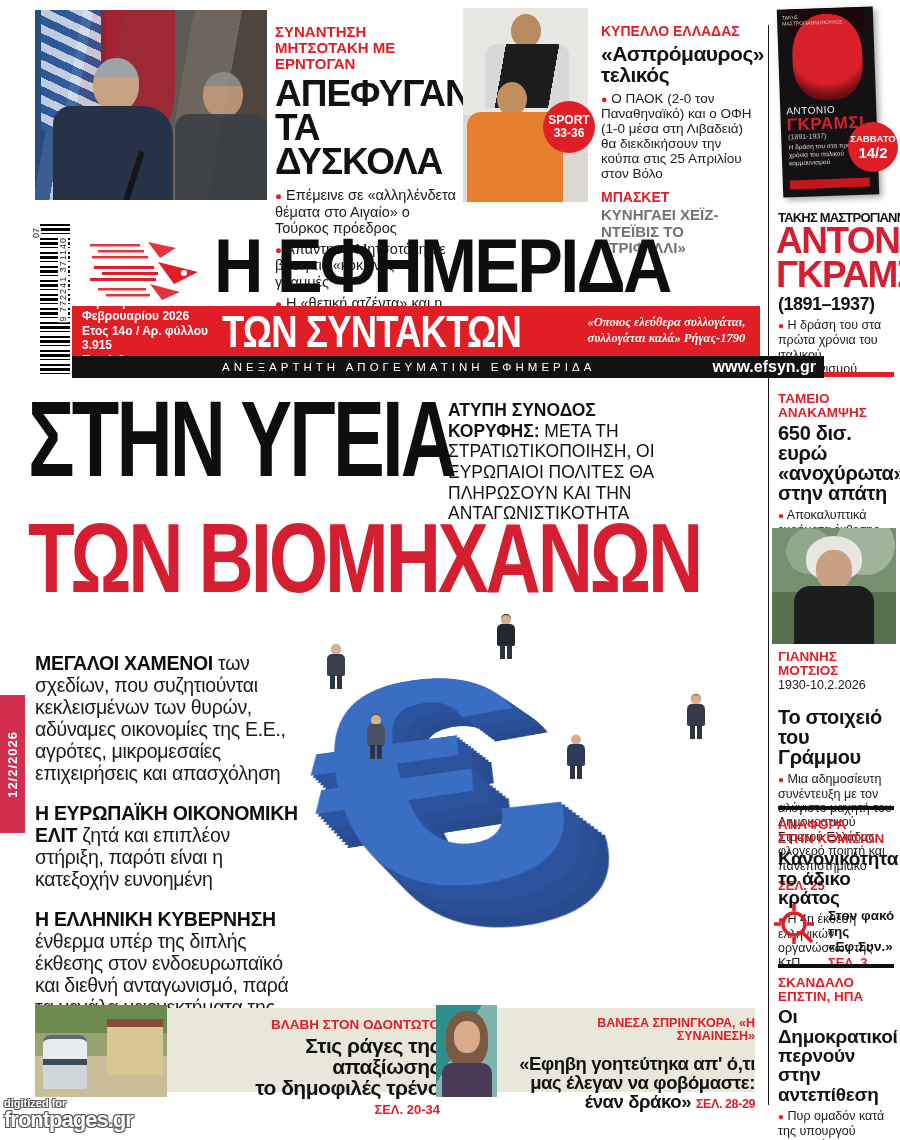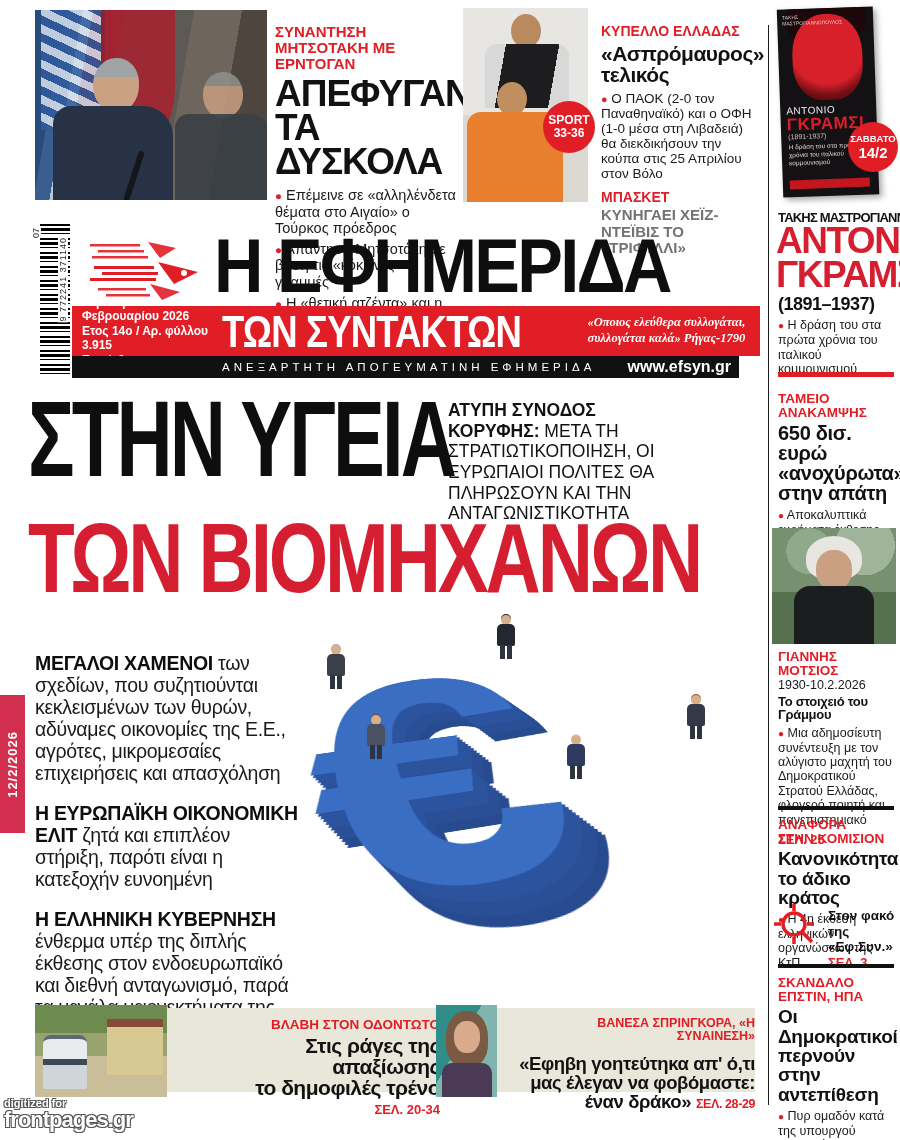--- a/index.html
+++ b/index.html
@@ -92,21 +92,21 @@
      repeating-linear-gradient(180deg,#000 0 2px,#fff 2px 4px,#000 4px 7px,#fff 7px 9px,#000 9px 10px,#fff 10px 14px); }
   .barcode-num { left:58px; top:236px; font-size:9px; color:#222; writing-mode:vertical-rl; transform:rotate(180deg); letter-spacing:1px; background:#fff; padding:1px 0; }
   .barcode-issue { left:31px; top:228px; font-size:9px; color:#222; writing-mode:vertical-rl; transform:rotate(180deg); background:#fff; }
 
   .logo-pens { left:88px; top:234px; width:130px; height:70px; }
   .mast-title { left:214px; top:228px; font-size:76px; font-weight:bold; color:#0e0e0e; letter-spacing:-3px; line-height:1; }
   .mast-redbar { left:72px; top:306px; width:688px; height:50px; background:#e11d26; color:#fff; display:flex; align-items:center; }
   .mast-dates { width:172px; padding-left:10px; font-size:12px; font-weight:bold; line-height:1.2; }
   .mast-sub { font-size:43px; font-weight:bold; letter-spacing:-1px; white-space:nowrap; transform:scaleY(1.05); }
   .mast-quote { margin-left:14px; font-family:"Liberation Serif", serif; font-style:italic; font-weight:bold; font-size:12.5px; line-height:1.25; width:200px; }
-  .mast-blackbar { left:72px; top:356px; width:667px; height:22px; background:#111; color:#fff; display:flex; align-items:center; justify-content:space-between; }
+  .mast-blackbar { left:72px; top:356px; width:752px; height:22px; background:#111; color:#fff; display:flex; align-items:center; justify-content:space-between; }
   .mast-strap { margin-left:150px; font-size:11.5px; letter-spacing:4px; }
   .mast-site { margin-right:8px; font-size:16px; font-weight:bold; }
 
   
   .lead-black { left:28px; top:388px; font-size:108px; font-weight:bold; color:#0e0e0e; line-height:.95; letter-spacing:-4px; }
   .lead-sub { left:448px; top:400px; width:225px; font-size:17.5px; line-height:1.18; color:#121212; }
   .lead-sub b { font-weight:bold; }
   .lead-red { left:28px; top:512px; font-size:98px; font-weight:bold; color:#d51f30; line-height:.95; letter-spacing:-4px; }
 
   .datetab { left:0px; top:695px; width:25px; height:138px; background:#d22e4e; color:#fff; display:flex; align-items:center; justify-content:center; }
@@ -232,21 +232,21 @@
 
   <div class="abs photo-motsios">
     <div class="hair"></div>
     <div class="face2"></div>
     <div class="tee"></div>
   </div>
 
   <div class="abs sb" style="top:650px;">
     <div class="kicker sb-kicker">ΓΙΑΝΝΗΣ ΜΟΤΣΙΟΣ</div>
     <div style="font-size:12.5px; color:#1a1a1a;">1930-10.2.2026</div>
-    <div class="sb-headline" style="font-size:13px; line-height:1.0; margin-top:3px;">Το στοιχειό του Γράμμου</div>
+    <div class="sb-headline" style="font-size:20px; line-height:1.0; margin-top:15px;">Το στοιχειό του Γράμμου</div>
     <div class="sb-bullet bullet"><span class="dot">●</span> <span>Μια αδημοσίευτη συνέντευξη με τον αλύγιστο μαχητή του Δημοκρατικού Στρατού Ελλάδας, φλογερό ποιητή και πανεπιστημιακό</span></div>
     <div class="pageref" style="font-size:13px; margin-top:5px;">ΣΕΛ. 25</div>
   </div>
 
   <div class="abs sb-rule" style="top:806px;"></div>
 
   <div class="abs sb" style="top:818px;">
     <div class="kicker sb-kicker">
       <span>ΑΝΑΦΟΡΑ</span><br>
       <span>ΣΤΗΝ ΚΟΜΙΣΙΟΝ</span>

